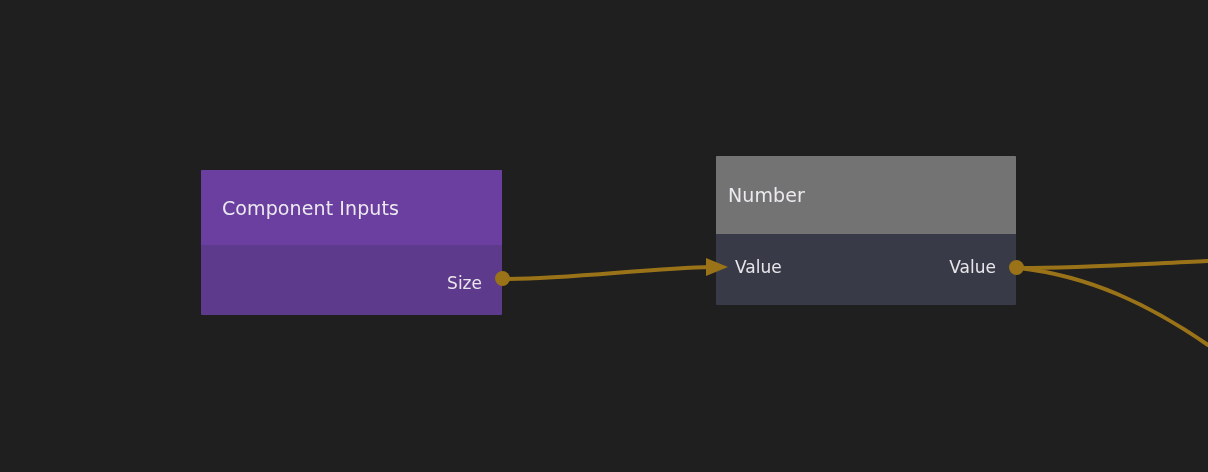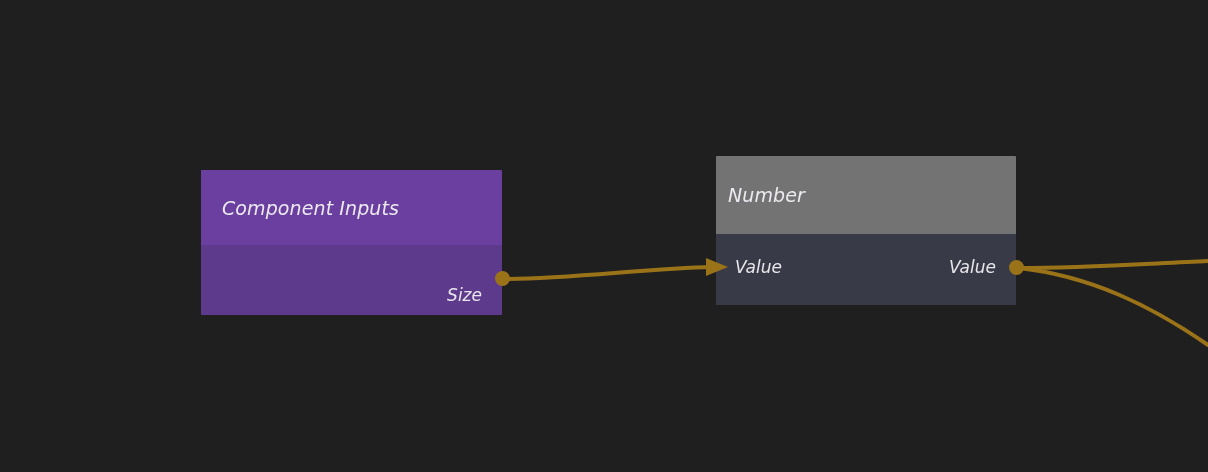--- a/index.html
+++ b/index.html
@@ -13,21 +13,20 @@
     font-family: "DejaVu Sans", "Liberation Sans", sans-serif;
     overflow: hidden;
     position: relative;
   }
   #canvas {
     position: absolute;
     inset: 0;
     width: 1208px;
     height: 472px;
     background: #1f1f1f;
-    font-style: italic;
   }
   
   #edges {
     position: absolute;
     left: 0;
     top: 0;
     width: 1208px;
     height: 472px;
     pointer-events: none;
   }
@@ -101,21 +100,21 @@
     width: 301px;
     height: 145px;
   }
   #node-component-inputs .node-box { background: #5e3a8c; }
   #node-component-inputs .node-header {
     height: 75px;
     background: #6b3fa0;
     padding-left: 21px;
   }
   #node-component-inputs .port-row-size {
-    top: 112px;
+    top: 100px;
     padding-right: 20px;
   }
   #node-component-inputs .port-dot-size {
     left: 294px;
     top: 101px;
   }
   
   #node-number {
     left: 716px;
     top: 156px;

